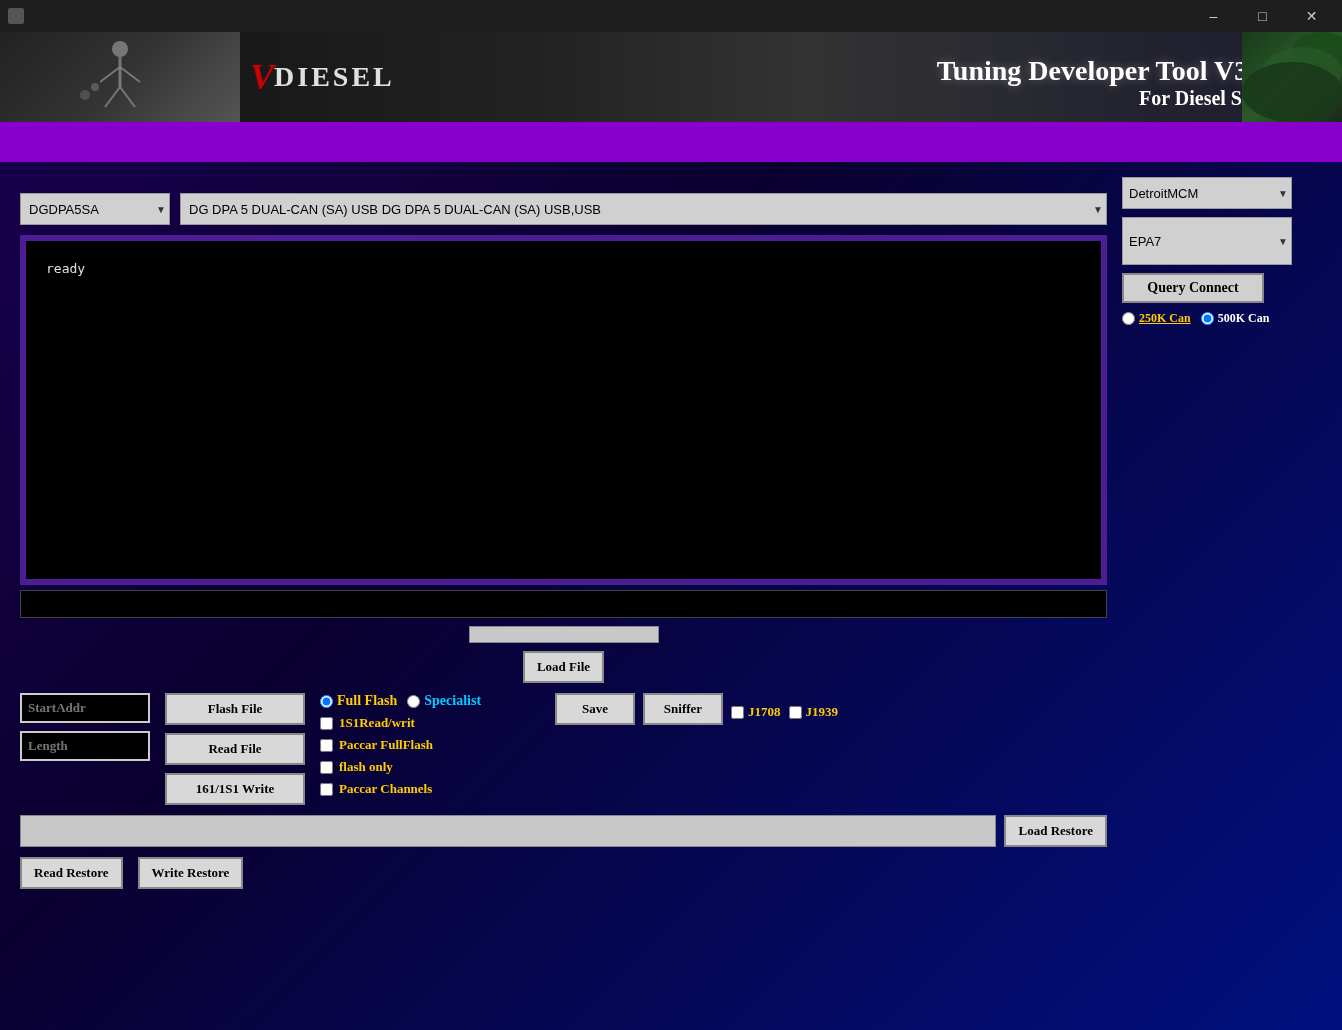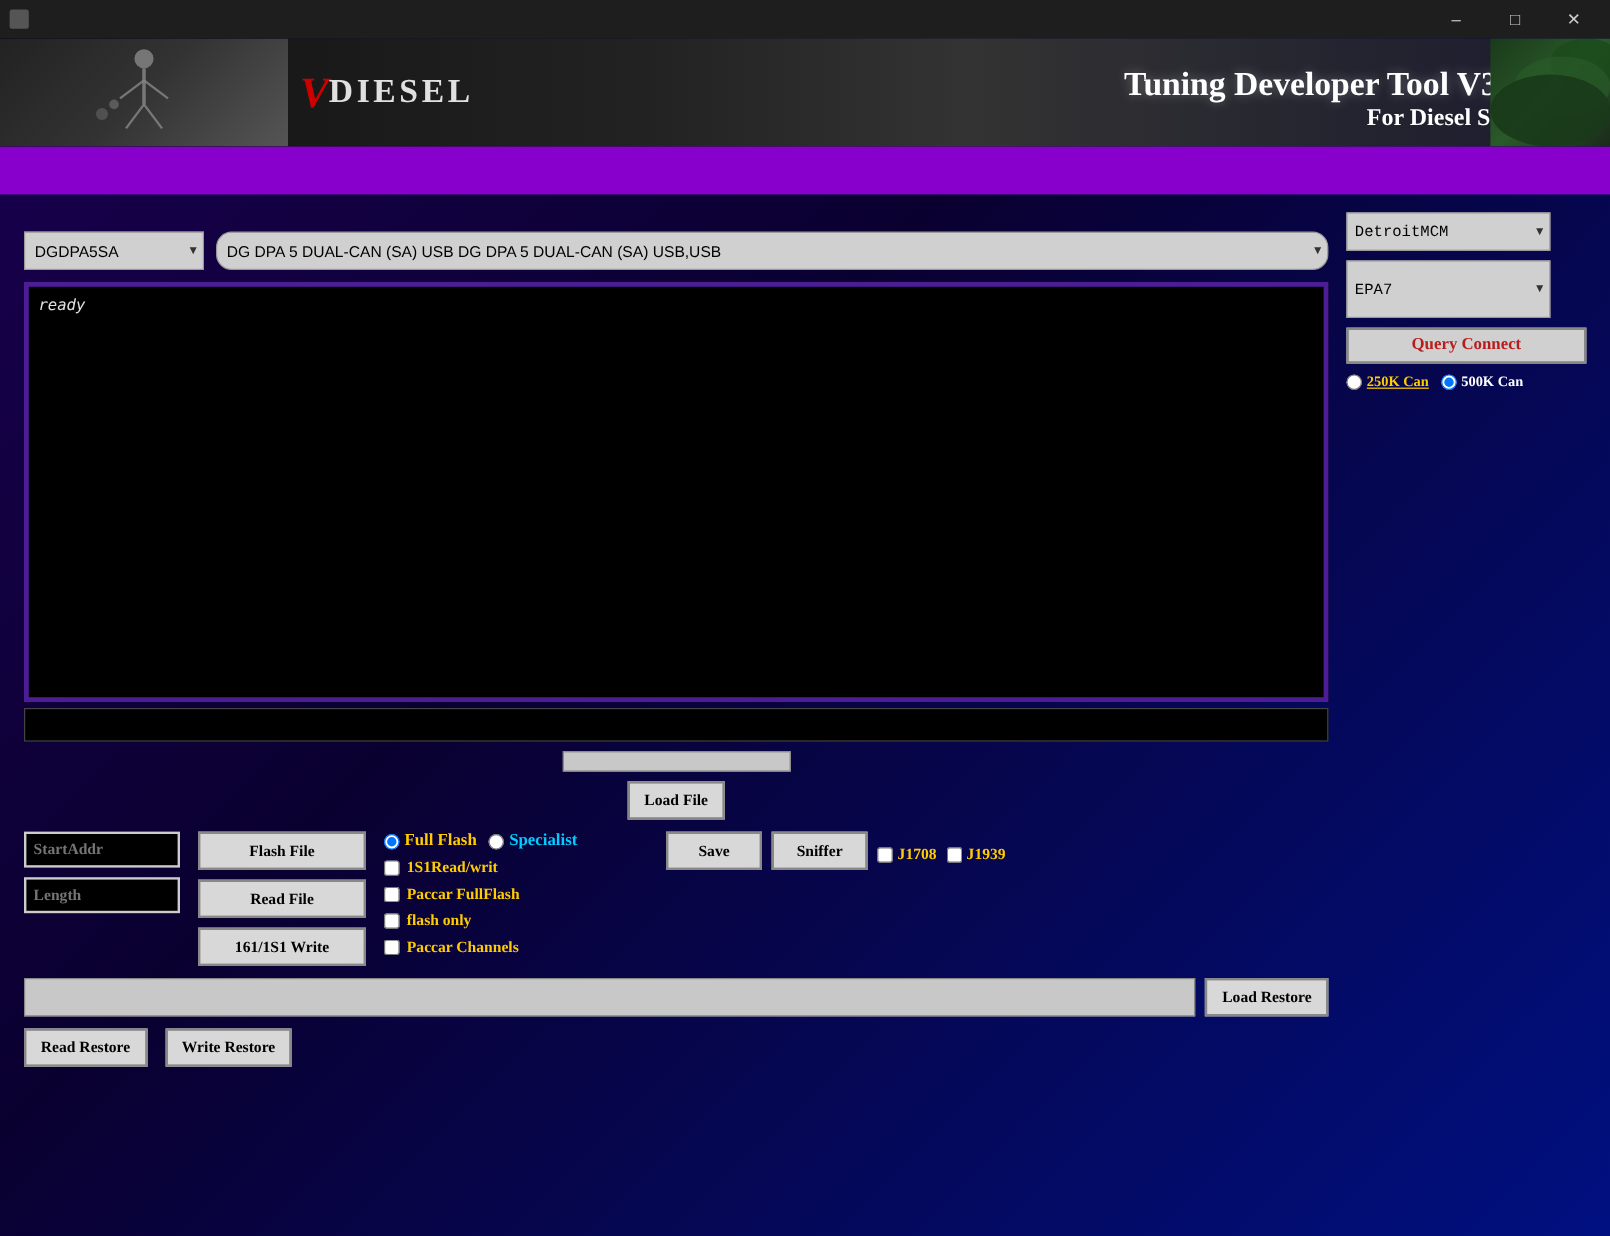--- a/index.html
+++ b/index.html
@@ -164,28 +164,27 @@
     }
 
     .channel-select {
       flex: 1;
       height: 32px;
     }
 
     
     .console-area {
       background: #000;
-      border: 4px solid #4c1d95;
+      border: 6px solid #4c1d95;
       height: 350px;
-      padding: 8px;
+      padding: 20px;
       color: #e0e0e0;
       font-size: 13px;
       font-family: monospace;
       overflow-y: auto;
-      font-style: italic;
     }
 
     
     .progress-bar-area {
       background: #000;
       border: 1px solid #444;
       height: 28px;
       margin-top: 5px;
     }
 
@@ -335,34 +334,33 @@
     }
 
     .right-select {
       width: 170px;
       height: 32px;
       background: #d0d0d0;
       border: 1px solid #999;
       font-size: 13px;
       padding: 0 6px;
       appearance: none;
-      font-family: Liberation Mono, monospace;
       -webkit-appearance: none;
     }
 
     .query-btn {
       background: #d0d0d0;
       border: 2px solid #888;
-      color: #b91c1c;
+      color: #000000;
       font-family: 'Times New Roman', serif;
       font-weight: bold;
       font-size: 14px;
       padding: 5px 12px;
       cursor: pointer;
-      width: 200px;
+      width: 142px;
       text-align: center;
     }
 
     .can-options {
       display: flex;
       align-items: center;
       gap: 10px;
     }
     .can-item {
       display: flex;
@@ -471,21 +469,21 @@
 
   <div class="center-panel">
 
     <div class="controls-row">
       <div class="custom-select-wrap" style="width:150px; height:32px;">
         <select class="device-select select-like">
           <option>DGDPA5SA</option>
         </select>
       </div>
       <div class="custom-select-wrap" style="flex:1; height:32px;">
-        <select class="channel-select select-like" style="width:100%;border-radius:13px;">
+        <select class="channel-select select-like" style="width:100%;">
           <option>DG DPA 5 DUAL-CAN (SA) USB DG DPA 5 DUAL-CAN (SA) USB,USB</option>
         </select>
       </div>
     </div>
 
     <div class="console-area">
       <span>ready</span>
     </div>
 
     <div class="progress-bar-area"></div>

